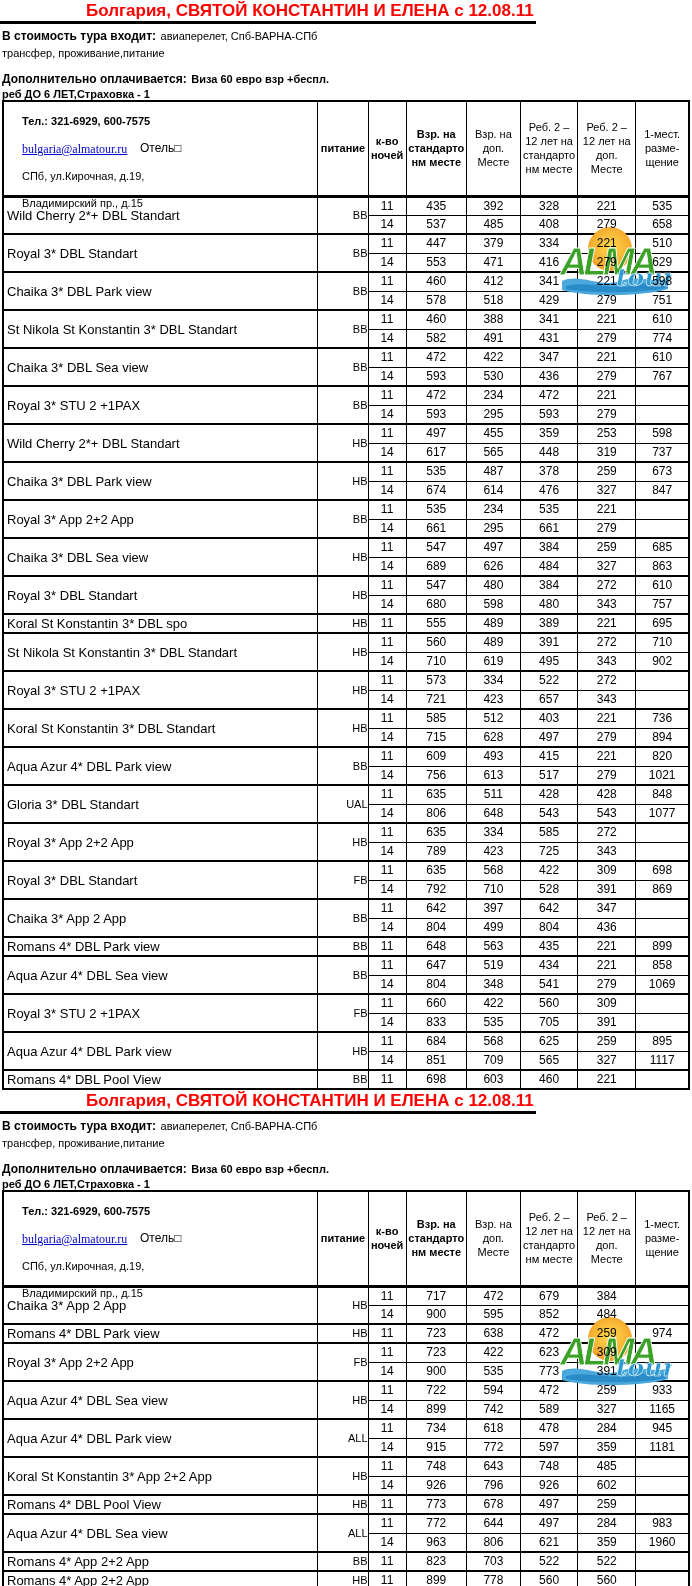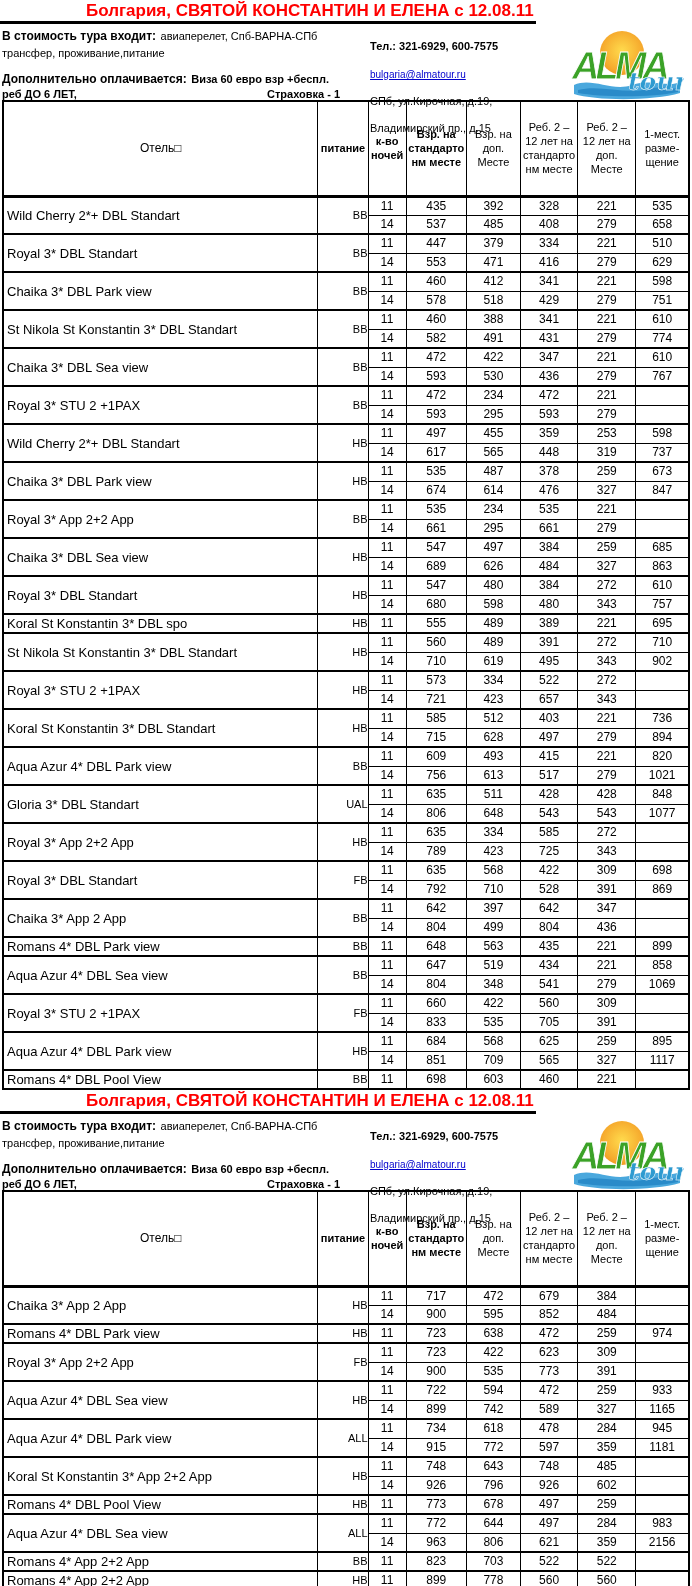--- a/index.html
+++ b/index.html
@@ -23,32 +23,32 @@
     display:inline-block;
     margin:1px 0 0 0;
     padding:0 2px 1px 86px;
     font-size:17px;
     font-weight:bold;
     color:var(--title-red);
     border-bottom:3px solid var(--border);
     line-height:19px;
     white-space:nowrap;
   }
-  .info-row{display:flex;padding:3px 0 2px 2px;height:76px;}
+  .info-row{display:flex;padding:3px 0 2px 2px;height:76px;flex-direction:column;}
   .info-left{width:348px;flex:none;}
   .info-left p{margin:0;line-height:15px;}
   .p1{margin-bottom:9px !important;}
   .b12{font-weight:bold;font-size:12px;}
   .r11{font-size:11px;}
   .b11{font-weight:bold;font-size:11px;}
-  .p3{display:flex;justify-content:space-between;padding-right:10px;}
+  .p3{display:flex;padding-right:10px;}
   .info-mid{width:220px;flex:none;padding-left:8px;}
   .info-mid p{margin:12px;line-height:15px;font-size:11px;}
   .phone-line{margin-bottom:13px !important;}
-  .email{color:var(--link-blue);text-decoration:underline;font-size:10px;}
+  .email{color:var(--link-blue);text-decoration:underline;font-size:12px;font-family:Liberation Serif, serif;}
   .logo-box{flex:1;display:flex;justify-content:flex-end;align-items:flex-start;padding-right:20px;}
   table.price-table{
     border-collapse:collapse;
     width:688px;
     margin-left:2px;
     table-layout:fixed;
     border:2px solid var(--border);
   }
   col.c-hotel{width:314px;} col.c-meal{width:50px;} col.c-nights{width:38px;}
   col.c-astd{width:60px;} col.c-adop{width:54px;} col.c-cstd{width:57px;}
@@ -752,21 +752,21 @@
             <td>497</td>
             <td>284</td>
             <td>983</td>
           </tr>
           <tr>
             <td>14</td>
             <td>963</td>
             <td>806</td>
             <td>621</td>
             <td>359</td>
-            <td>2156</td>
+            <td>1960</td>
           </tr>
           <tr class="grp-start">
             <td class="td-hotel" rowspan="1">Romans 4* App 2+2 App</td>
             <td class="td-meal" rowspan="1">BB</td>
             <td>11</td>
             <td>823</td>
             <td>703</td>
             <td>522</td>
             <td>522</td>
             <td></td>

